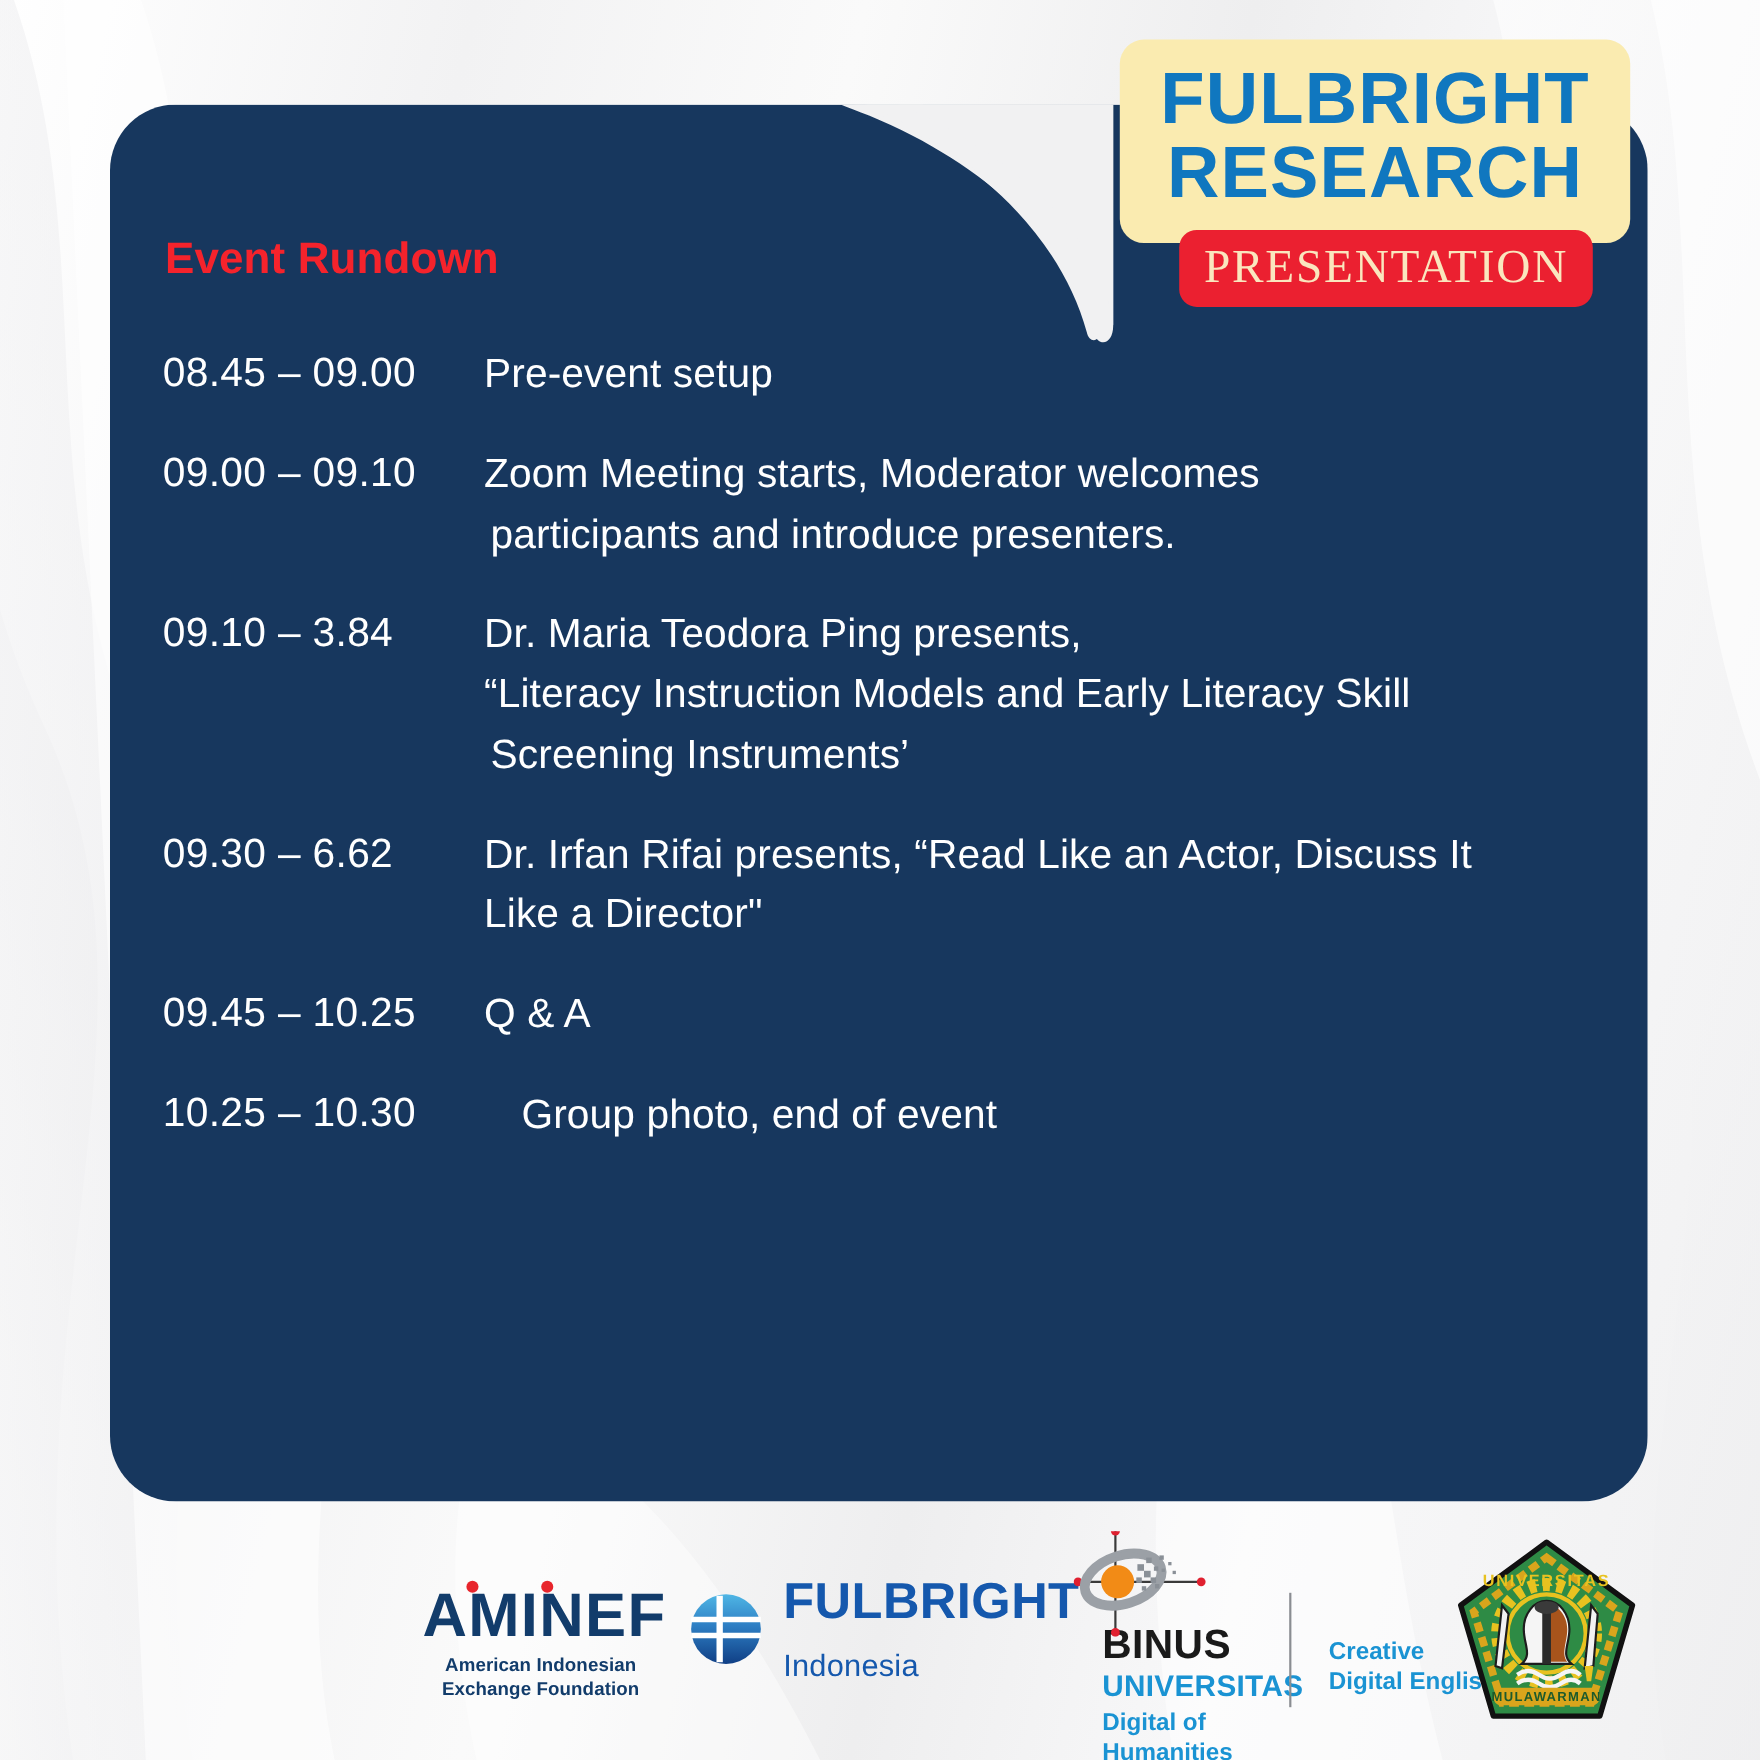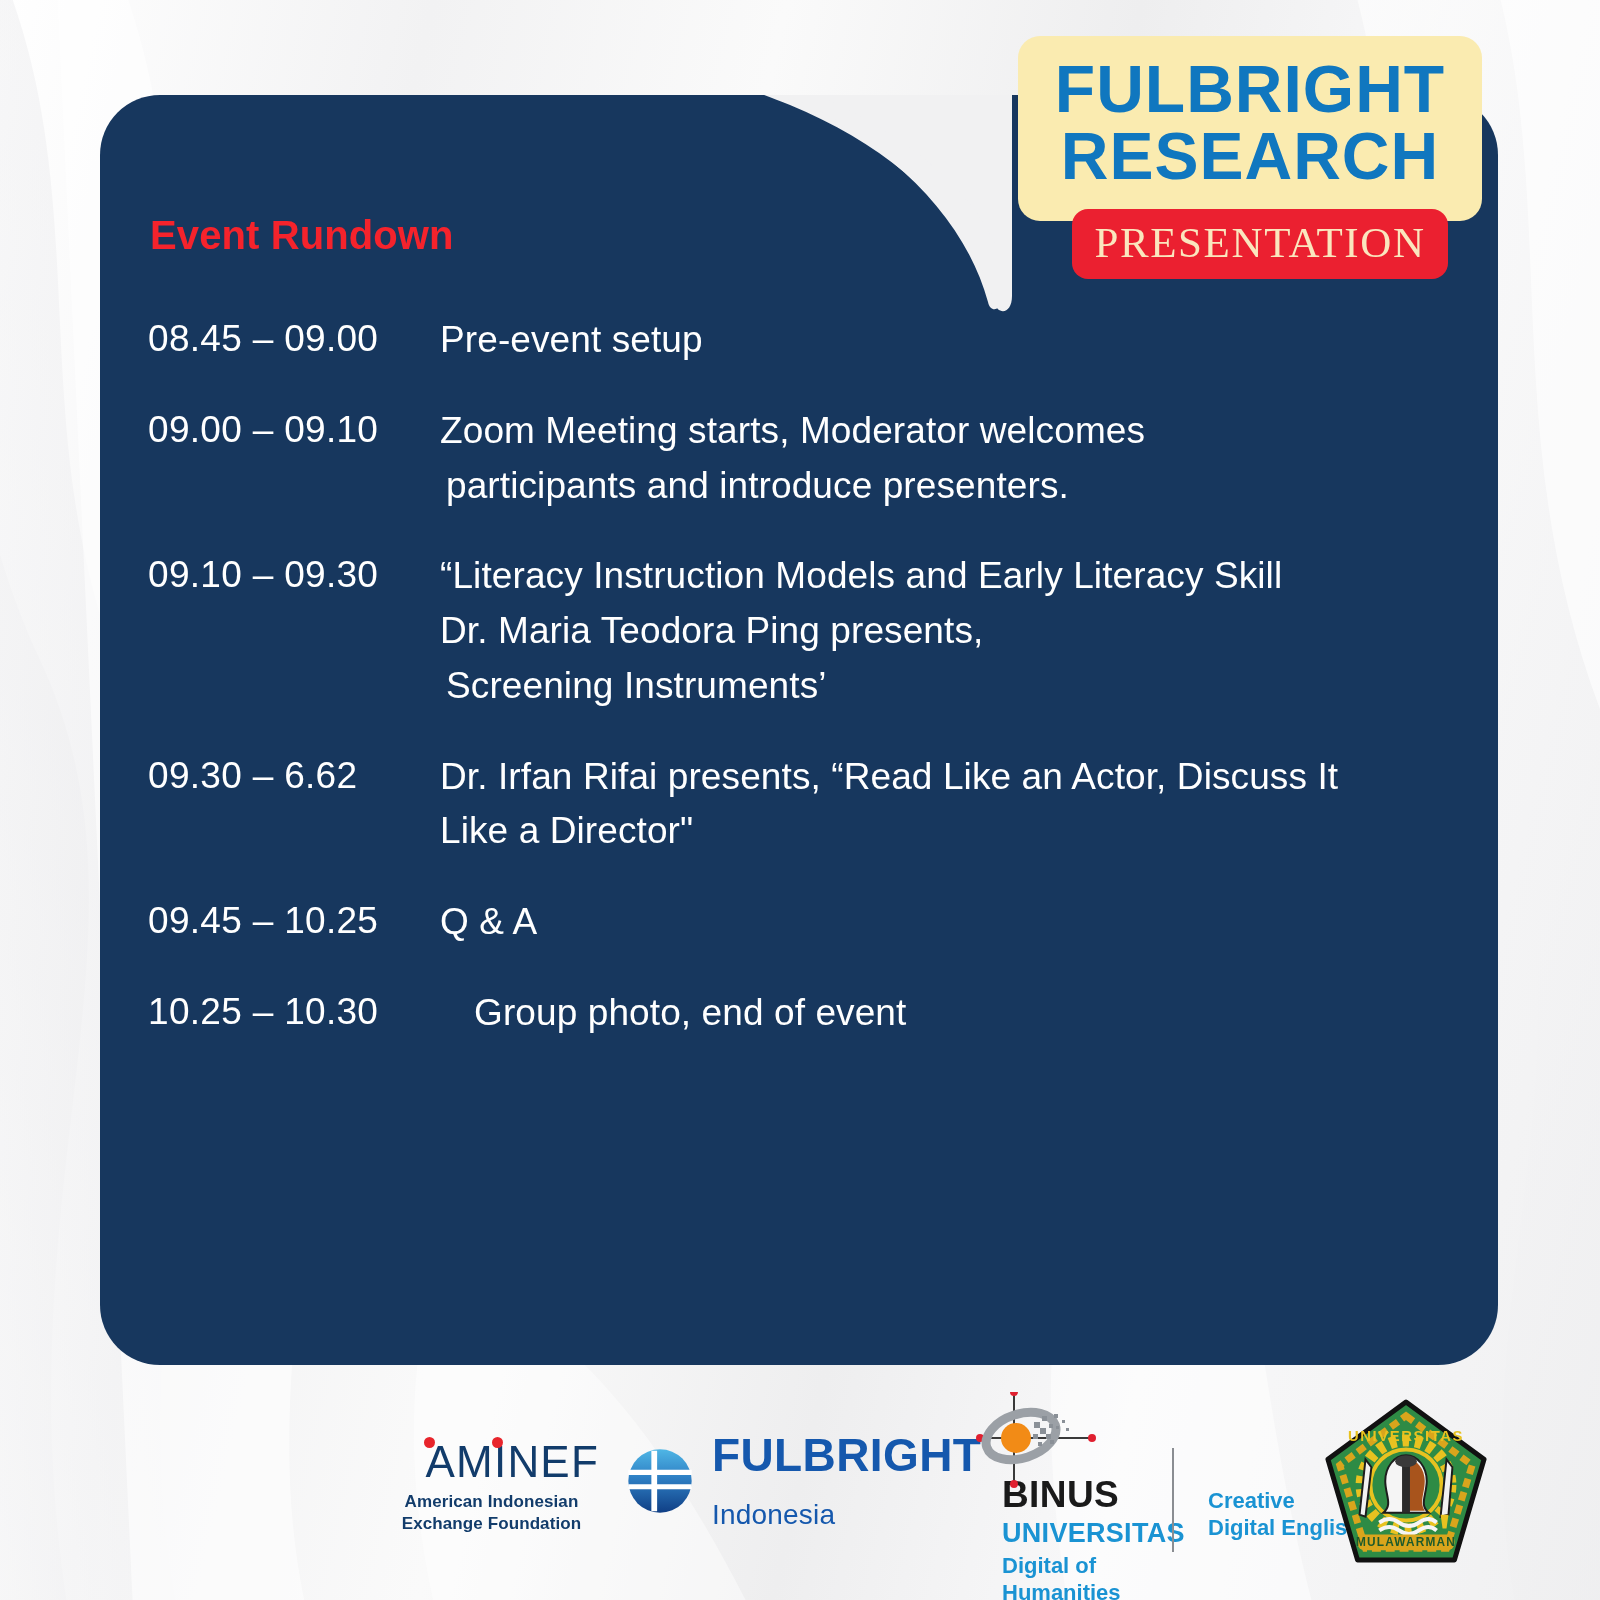--- a/index.html
+++ b/index.html
@@ -137,26 +137,25 @@
     top: 1388px;
     width: 1600px;
     height: 200px;
   }
   .logo { position: absolute; }
 
   
   .aminef { left: 384px; top: 1440px; width: 215px; text-align: center; }
   .aminef-word {
     position: relative;
-    font-size: 44px;
-    font-weight: normal;
+    font-size: 56px;
+    font-weight: bold;
     color: #123C6B;
     letter-spacing: 1.2px;
     line-height: 1;
-    text-align: right;
   }
   .aminef-dot {
     position: absolute;
     width: 11px; height: 11px;
     border-radius: 50%;
     background: #E8252C;
     top: -3px;
   }
   .aminef-dot.d1 { left: 40px; }
   .aminef-dot.d2 { left: 108px; }
@@ -310,24 +309,24 @@
 
       <div class="row">
         <div class="row-time">09.00 – 09.10</div>
         <div class="row-desc">
           <span class="ln">Zoom Meeting starts, Moderator welcomes</span>
           <span class="ln ind1">participants and introduce presenters.</span>
         </div>
       </div>
 
       <div class="row">
-        <div class="row-time">09.10 – 09.30</div>
+        <div class="row-time">09.10 – 3.84</div>
         <div class="row-desc pad-left">
+          <span class="ln">Dr. Maria Teodora Ping presents,</span>
           <span class="ln">“Literacy Instruction Models and Early Literacy Skill</span>
-          <span class="ln">Dr. Maria Teodora Ping presents,</span>
           <span class="ln ind1">Screening Instruments’</span>
         </div>
       </div>
 
       <div class="row">
         <div class="row-time">09.30 – 6.62</div>
         <div class="row-desc pad-left">
           <span class="ln">Dr. Irfan Rifai presents, “Read Like an Actor, Discuss It</span>
           <span class="ln">Like a Director"</span>
         </div>

